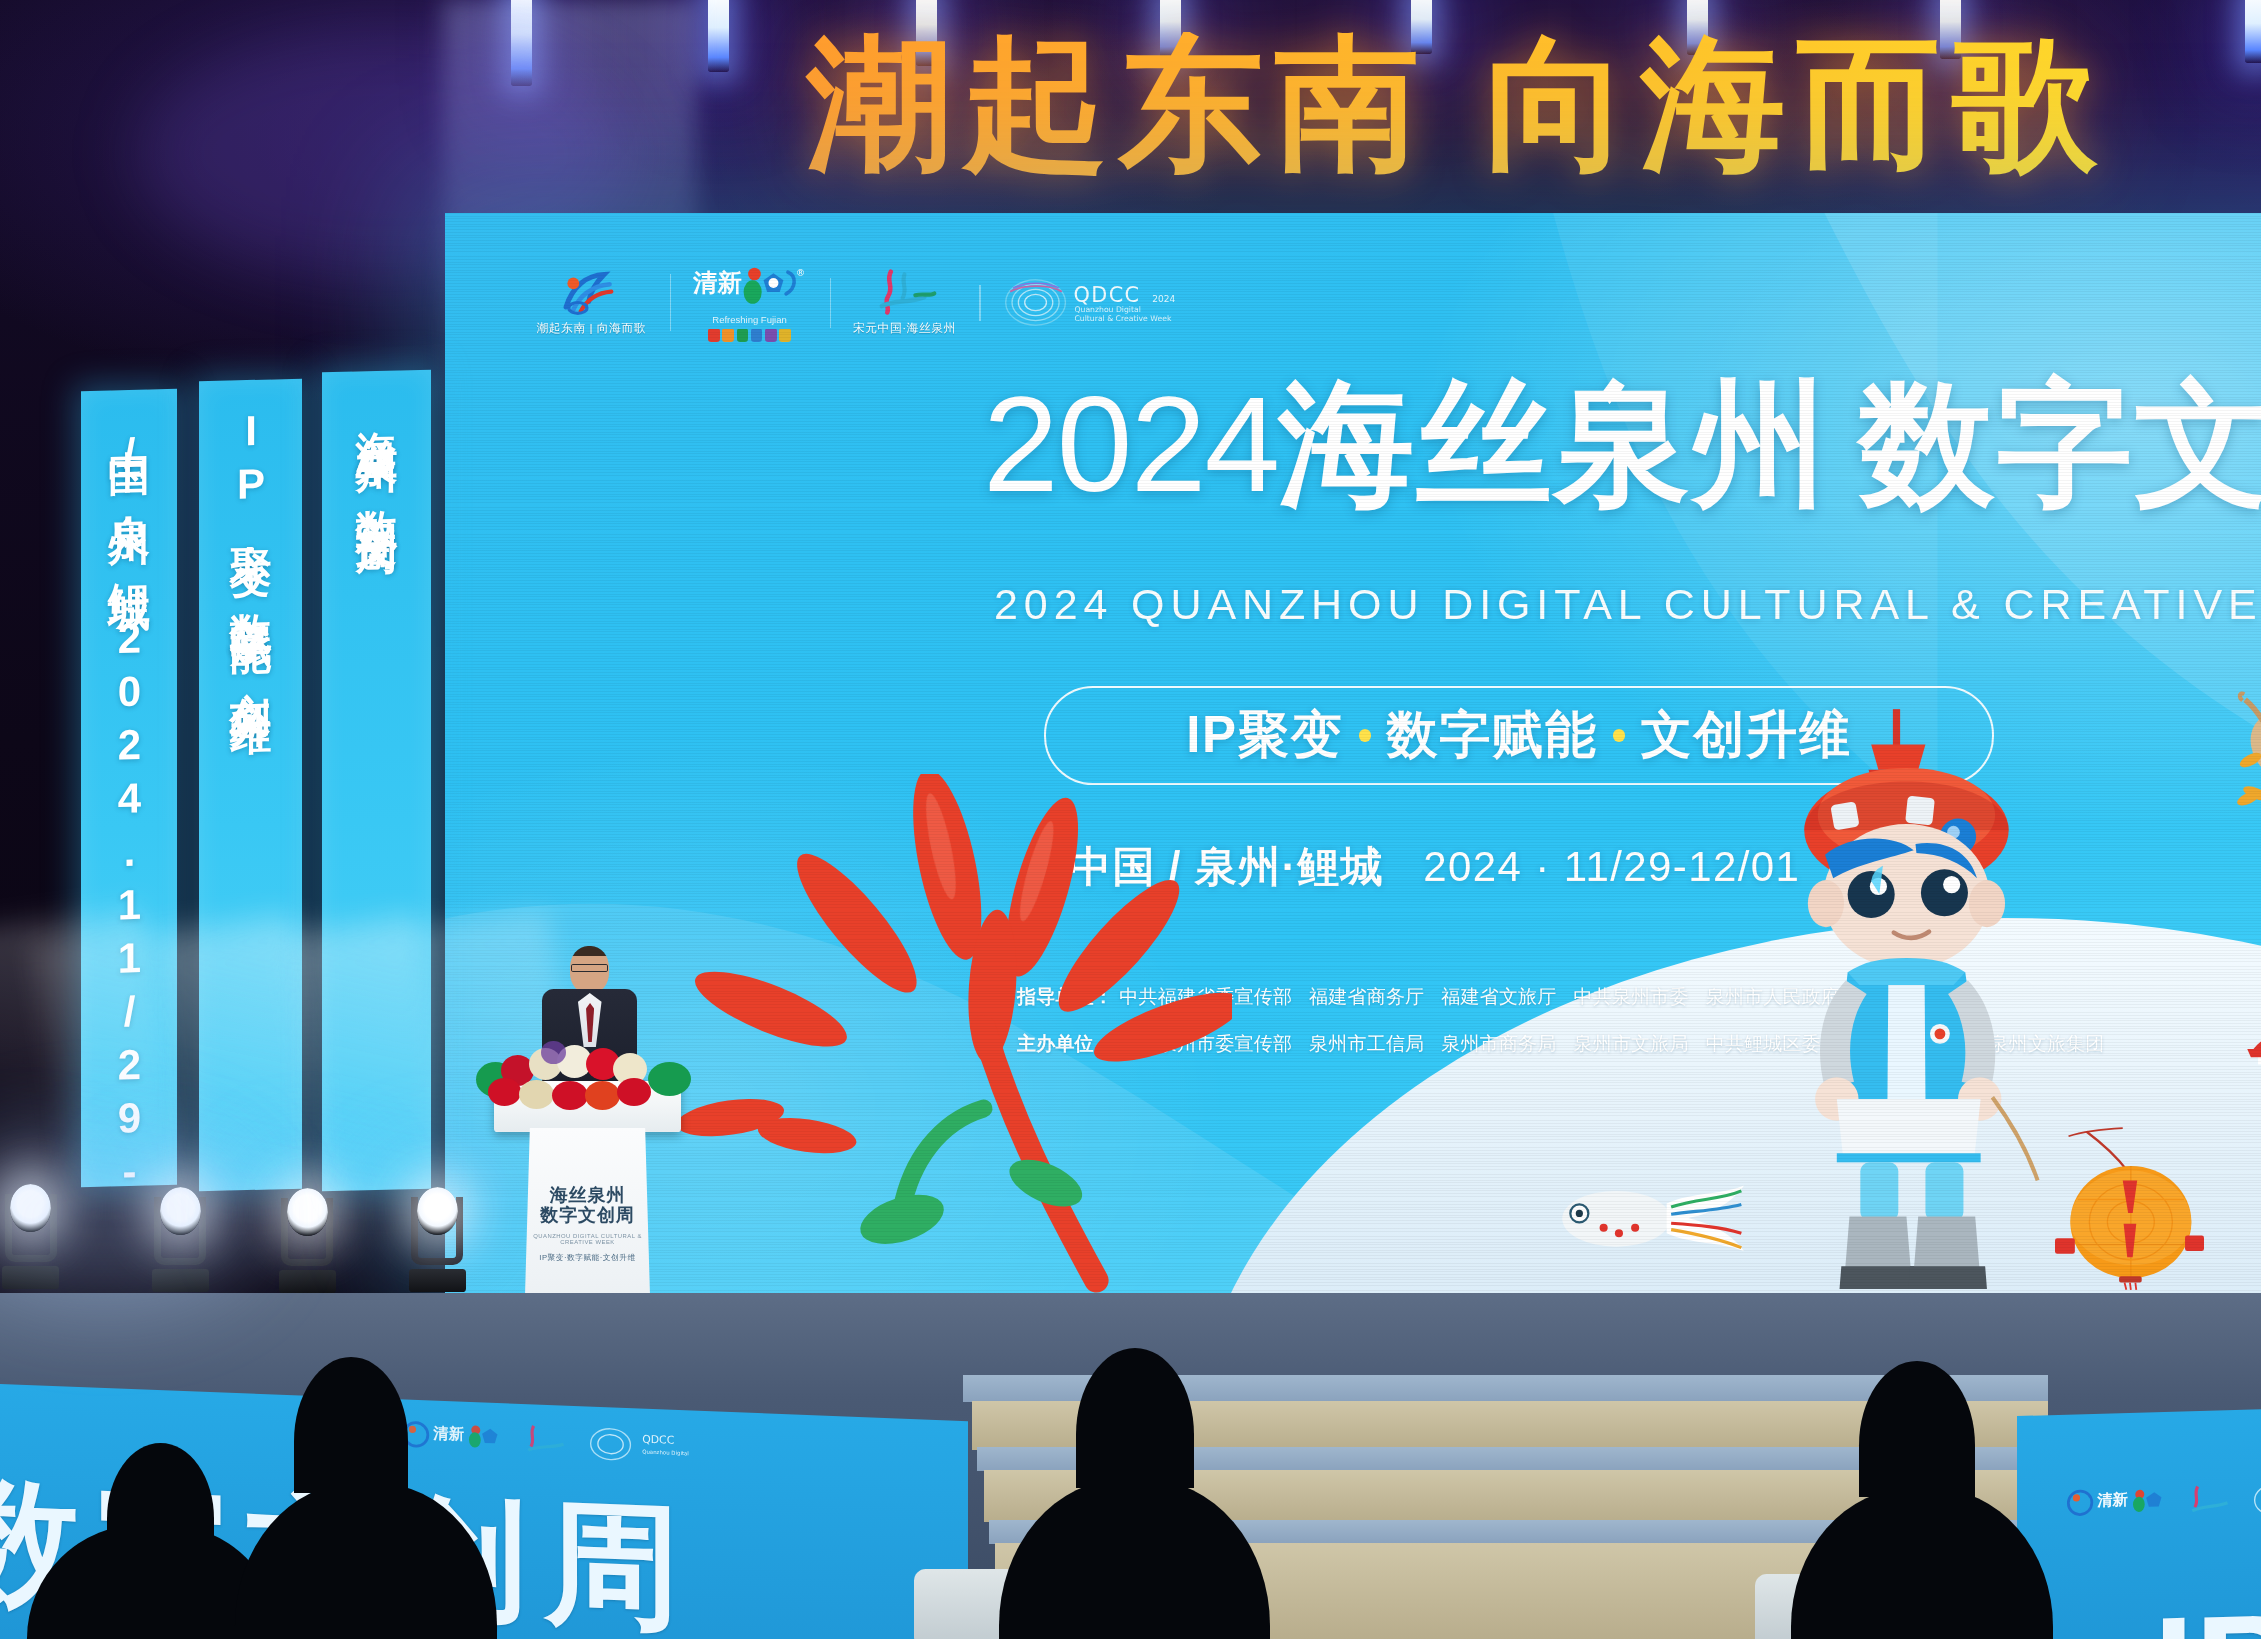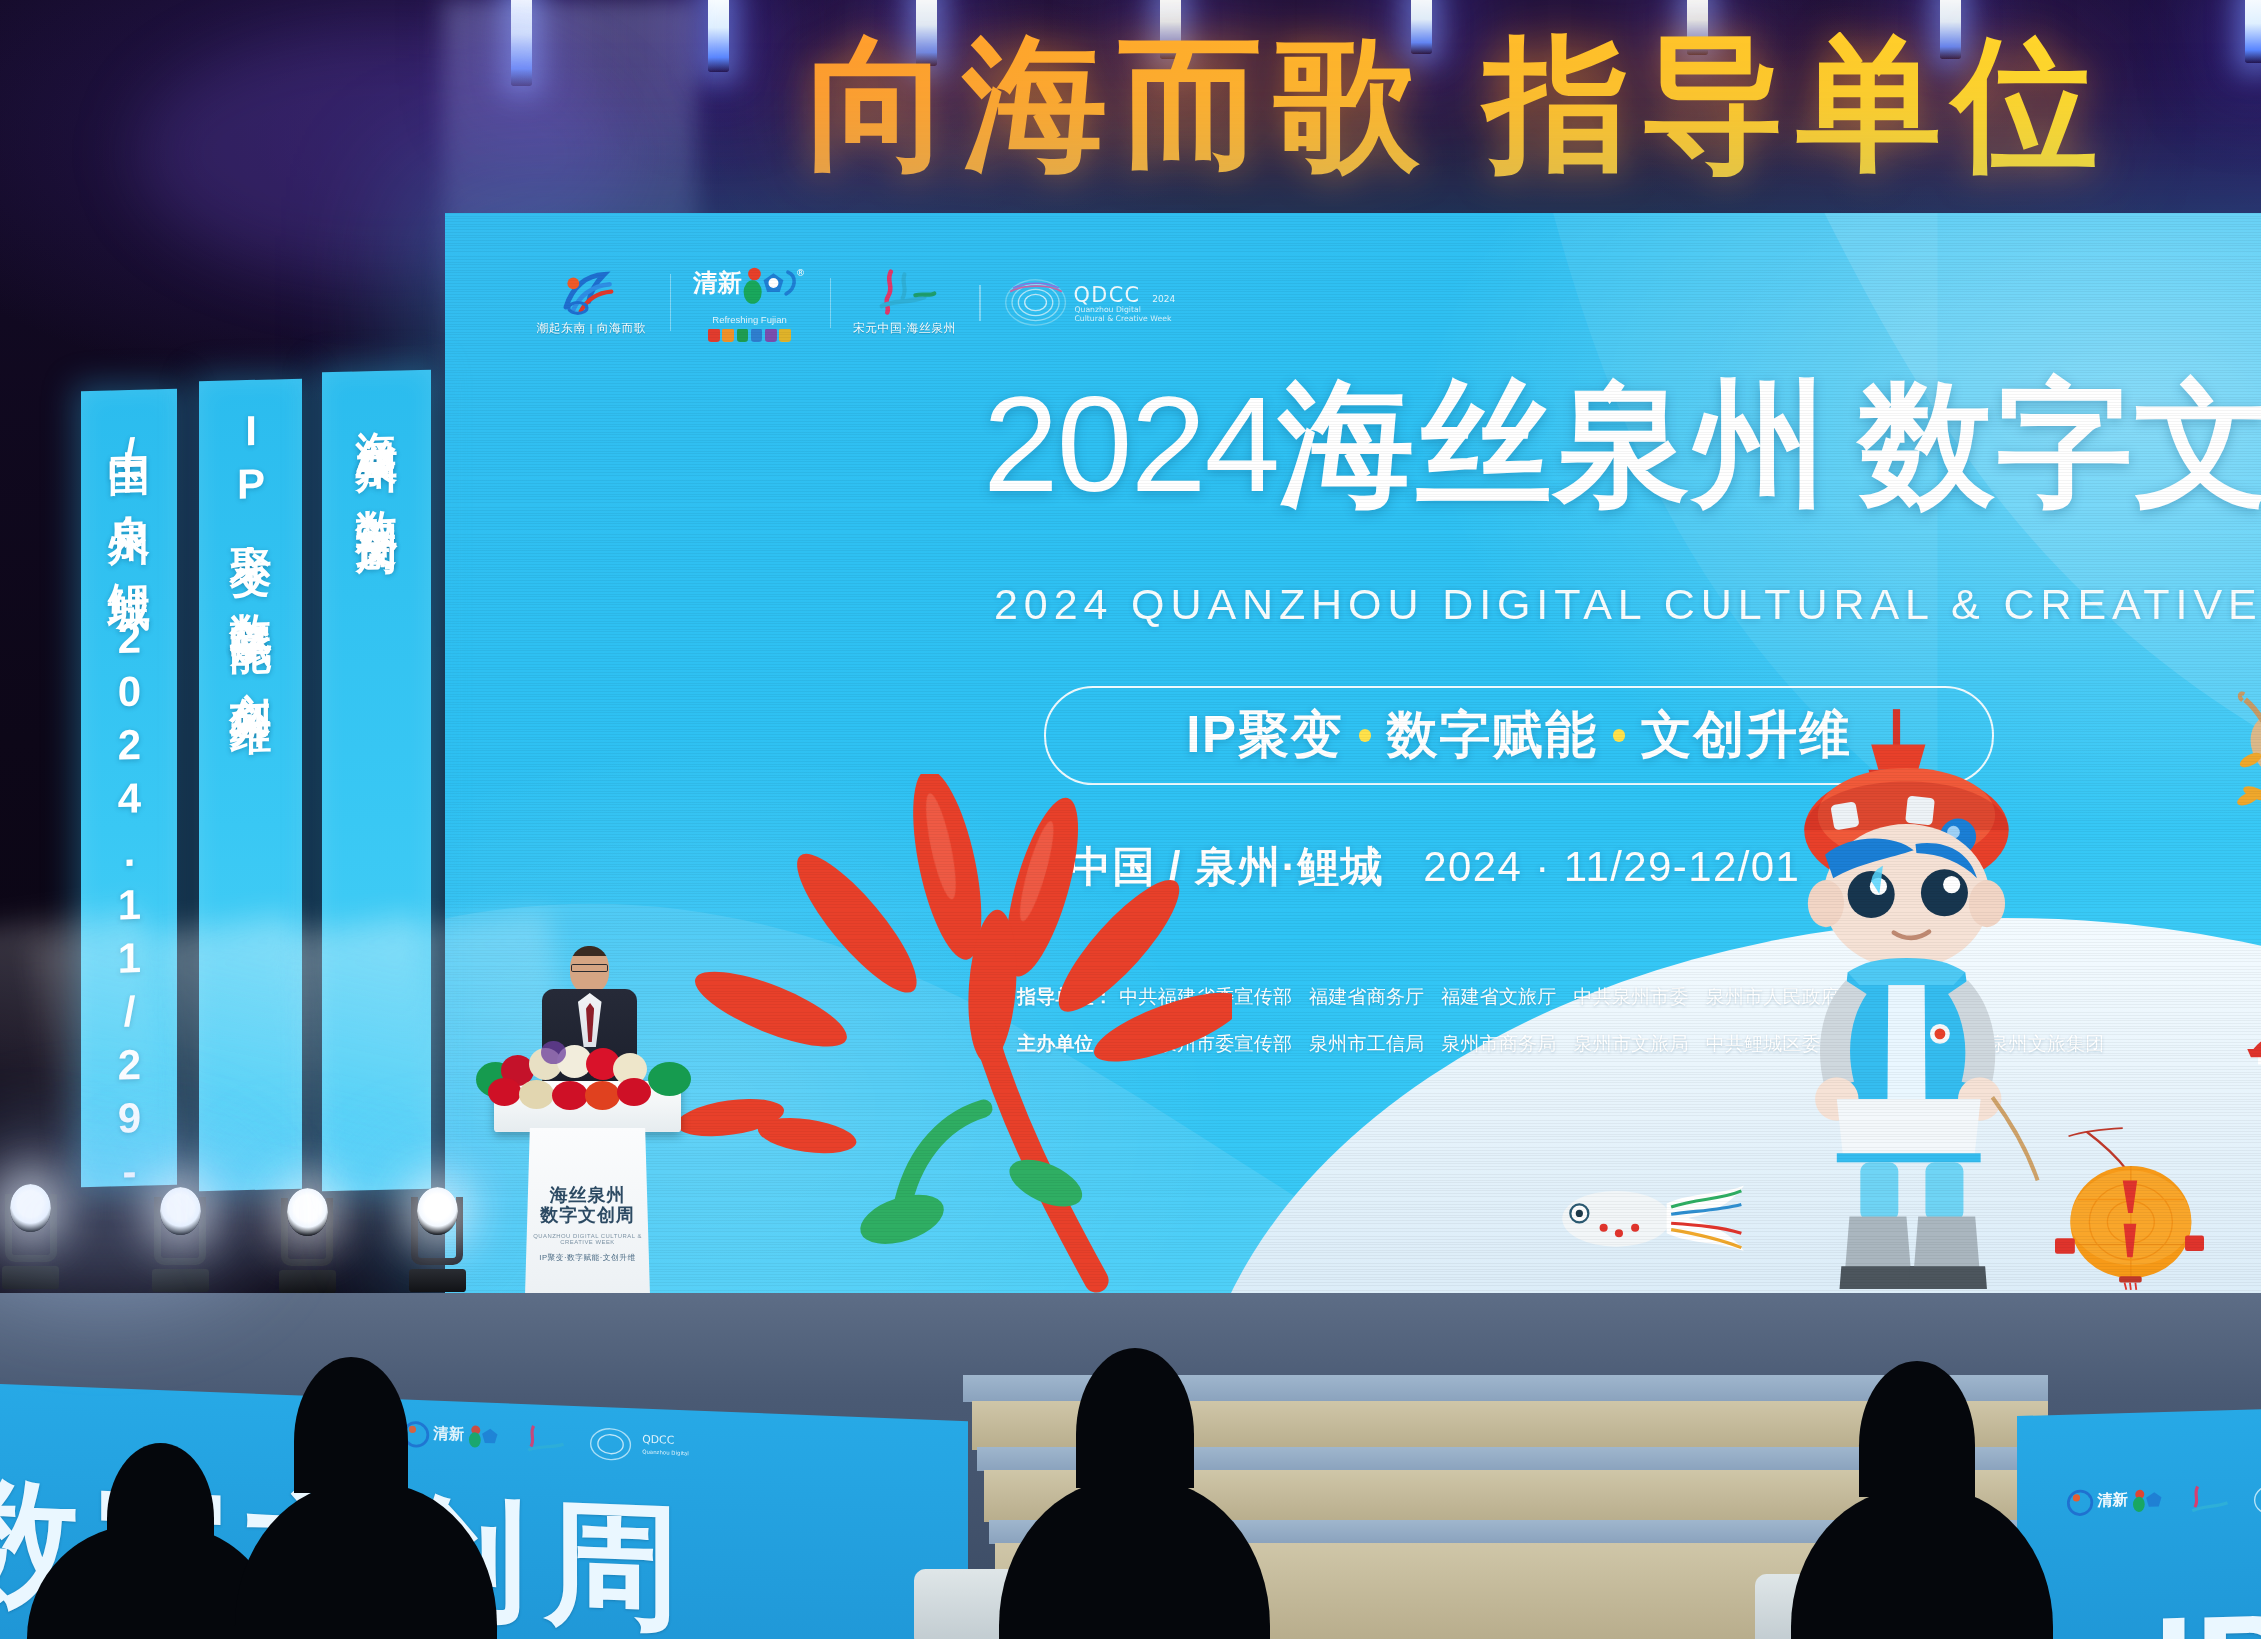--- a/index.html
+++ b/index.html
@@ -178,21 +178,21 @@
   <div class="truss-bar" style="left:1411px;top:-9px;height:63px;"></div>
   <div class="truss-bar" style="left:1687px;top:-9px;height:64px;"></div>
   <div class="truss-bar" style="left:1940px;top:-9px;height:68px;"></div>
   <div class="truss-bar" style="left:2245px;top:-9px;height:72px;"></div>
 
   <div class="beam-cone" style="left:443px;top:0;width:253px;height:678px;"></div>
 
   <div class="haze" style="left:136px;top:27px;width:497px;height:253px;background:rgba(110,80,200,.22);"></div>
 
   <div class="headline">
-    <span>向海而歌</span><span class="gap"></span><span>指导单位</span>
+    <span>潮起东南</span><span class="gap"></span><span>向海而歌</span>
   </div>
 
   <div class="led-screen">
 
     <svg class="screen-swoosh" width="2180" height="1099" style="left:0;top:0;" viewBox="0 0 4820 2430">
       <path d="M0,1560 C900,1380 1500,1980 2300,2430 L0,2430 Z" fill="#ffffff" opacity="0.10"></path>
       <path d="M3050,0 C3400,700 3750,1150 4820,1500 L4820,0 Z" fill="#ffffff" opacity="0.13"></path>
       <path d="M2450,0 C2620,620 2860,1010 3300,1350 L3300,0 Z" fill="#ffffff" opacity="0.07"></path>
     </svg>
 

